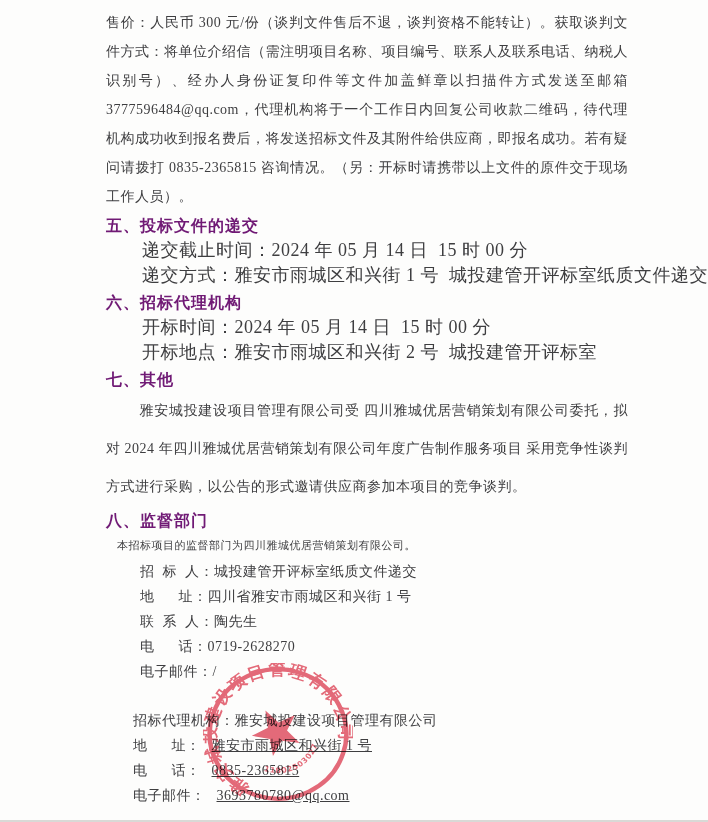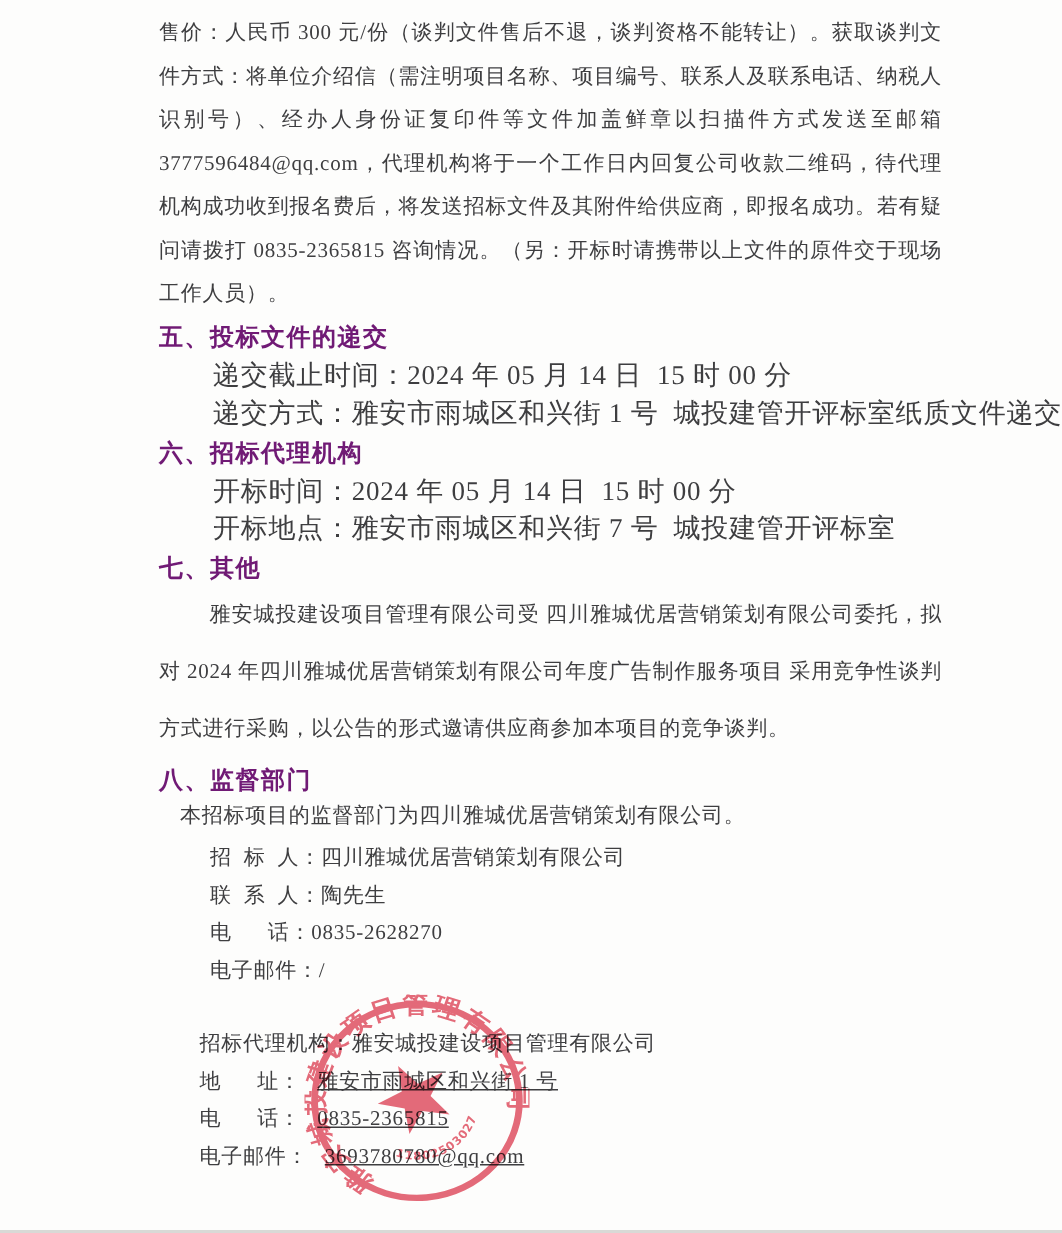--- a/index.html
+++ b/index.html
@@ -43,21 +43,21 @@
   .para7{
     margin:2px 0 0;
     font-size:14px;
     line-height:38px;
     text-align:justify;
     text-indent:2.4em;
     letter-spacing:.5px;
   }
   .para8{
     margin:2px 0 0;
-    font-size:14px;
+    font-size:11px;
     line-height:24px;
     text-indent:1em;
     letter-spacing:.5px;
   }
   .contact-block{
     padding-left:34px;
     margin-top:6px;
   }
   .contact-row{
     font-size:14px;
@@ -94,33 +94,34 @@
 <div class="page">
 
   <p class="intro">售价：人民币 300 元/份（谈判文件售后不退，谈判资格不能转让）。获取谈判文件方式：将单位介绍信（需注明项目名称、项目编号、联系人及联系电话、纳税人识别号）、经办人身份证复印件等文件加盖鲜章以扫描件方式发送至邮箱 3777596484@qq.com，代理机构将于一个工作日内回复公司收款二维码，待代理机构成功收到报名费后，将发送招标文件及其附件给供应商，即报名成功。若有疑问请拨打 0835-2365815 咨询情况。（另：开标时请携带以上文件的原件交于现场工作人员）。</p>
 
   <h2 class="sec">五、投标文件的递交</h2>
   <div class="line">递交截止时间：2024 年 05 月 14 日  15 时 00 分</div>
   <div class="line">递交方式：雅安市雨城区和兴街 1 号  城投建管开评标室纸质文件递交</div>
 
   <h2 class="sec">六、招标代理机构</h2>
   <div class="line">开标时间：2024 年 05 月 14 日  15 时 00 分</div>
-  <div class="line">开标地点：雅安市雨城区和兴街 7 号  城投建管开评标室</div>
+  <div class="line">开标地点：雅安市雨城区和兴街 2 号  城投建管开评标室</div>
 
   <h2 class="sec">七、其他</h2>
   <p class="para7">雅安城投建设项目管理有限公司受 四川雅城优居营销策划有限公司委托，拟对 2024 年四川雅城优居营销策划有限公司年度广告制作服务项目 采用竞争性谈判方式进行采购，以公告的形式邀请供应商参加本项目的竞争谈判。</p>
 
   <h2 class="sec">八、监督部门</h2>
   <p class="para8">本招标项目的监督部门为四川雅城优居营销策划有限公司。</p>
 
 
   <div class="contact-block bidder">
-    <div class="contact-row"><span class="clabel">招  标  人：</span><span class="cvalue">四川雅城优居营销策划有限公司</span></div>
+    <div class="contact-row"><span class="clabel">招  标  人：</span><span class="cvalue">城投建管开评标室纸质文件递交</span></div>
+    <div class="contact-row"><span class="clabel">地      址：</span><span class="cvalue">四川省雅安市雨城区和兴街 1 号</span></div>
     <div class="contact-row"><span class="clabel">联  系  人：</span><span class="cvalue">陶先生</span></div>
-    <div class="contact-row"><span class="clabel">电      话：</span><span class="cvalue">0835-2628270</span></div>
+    <div class="contact-row"><span class="clabel">电      话：</span><span class="cvalue">0719-2628270</span></div>
     <div class="contact-row"><span class="clabel">电子邮件：</span><span class="cvalue">/</span></div>
   </div>
 
   <div class="contact-block agency">
     <div class="contact-row"><span class="clabel">招标代理机构：</span><span class="cvalue">雅安城投建设项目管理有限公司</span></div>
     <div class="contact-row"><span class="clabel">地      址：</span><span class="cvalue">雅安市雨城区和兴街 1 号</span></div>
     <div class="contact-row"><span class="clabel">电      话：</span><span class="cvalue">0835-2365815</span></div>
     <div class="contact-row"><span class="clabel">电子邮件：</span><span class="cvalue">3693780780@qq.com</span></div>
   </div>
 

